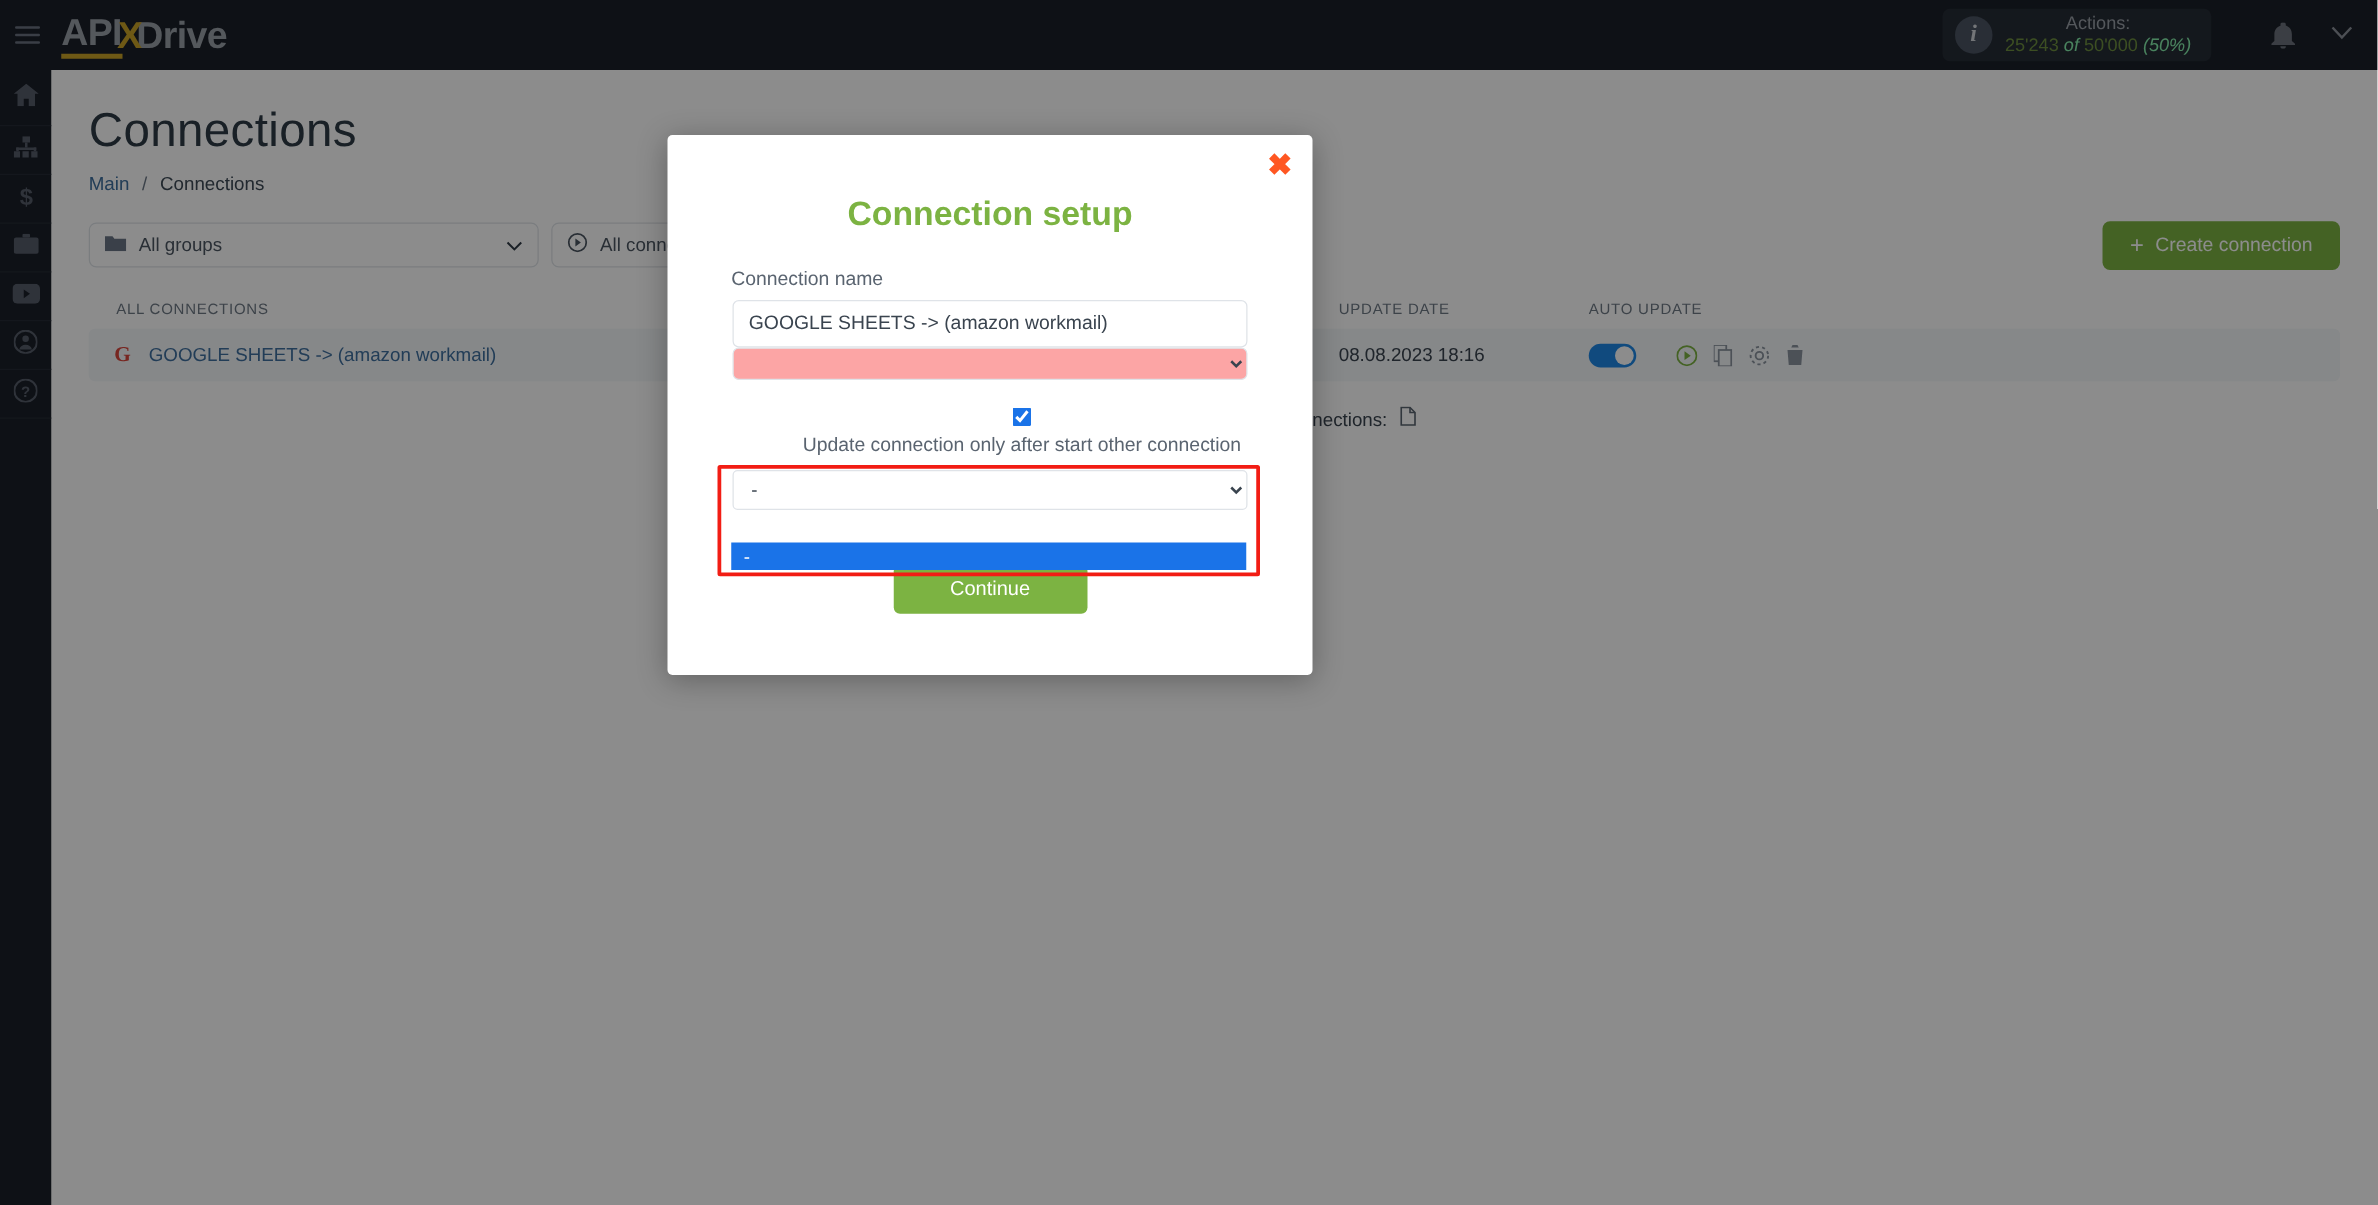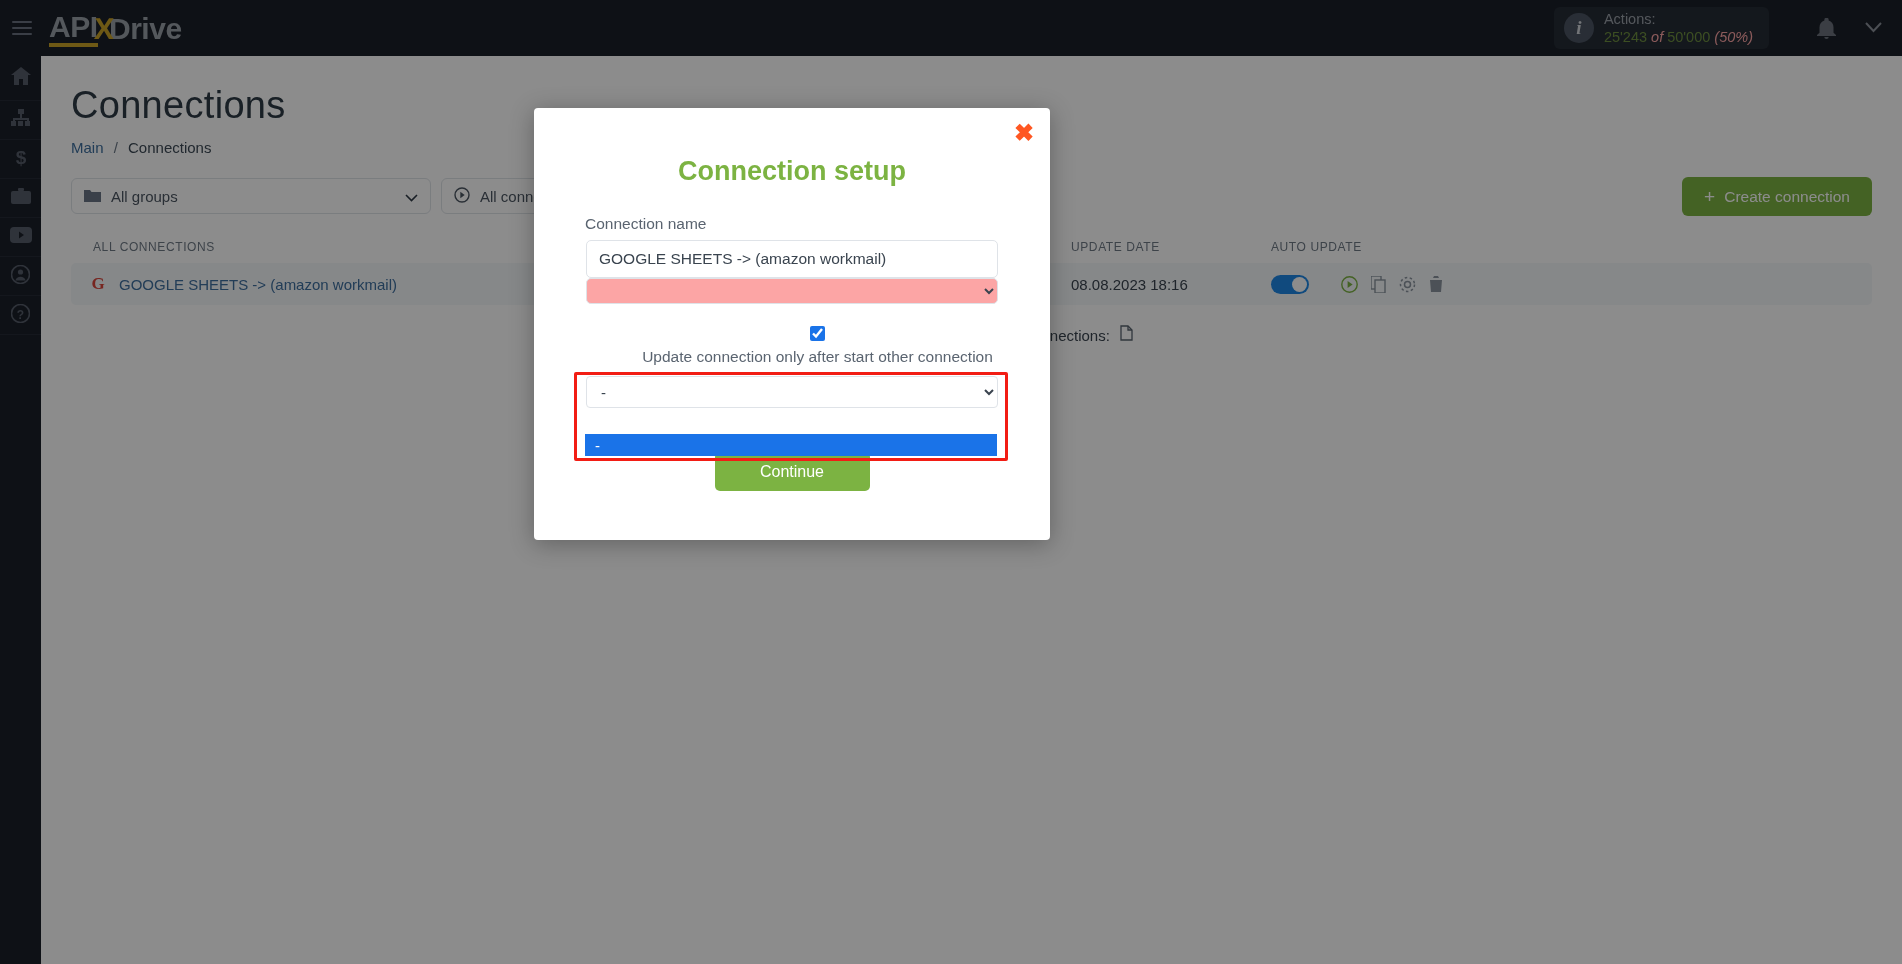--- a/index.html
+++ b/index.html
@@ -29,25 +29,25 @@
 
   .actions-box {
     background:#262c36; border-radius:6px; height:42px; display:flex; align-items:center;
     padding:0 16px 0 10px; gap:10px; margin-right:40px; cursor:pointer;
   }
   .info-circle {
     width:30px; height:30px; border-radius:50%; background:#4b5563; color:#d1d5db;
     display:flex; align-items:center; justify-content:center; font-size:19px;
     font-family:"Liberation Serif", serif; font-weight:bold; font-style:italic;
   }
-  .actions-text { line-height:1.25; }
+  .actions-text { line-height:1.25;text-align:center; }
   .actions-label { font-size:14.5px; color:#9aa0a8; }
   .actions-values { font-size:14.5px; color:#9aa0a8; }
   .actions-values .num { color:#6d8f3f; }
-  .actions-values .ital { font-style:italic; color:#fca5a5; }
+  .actions-values .ital { font-style:italic; color:#86efac; }
 
   .bell { width:34px; height:34px; display:flex; align-items:center; justify-content:center; margin-right:22px; cursor:pointer; }
 
   .user-block { display:flex; align-items:center; gap:12px; margin-right:26px; cursor:pointer; }
   .avatar-circle {
     width:32px; height:32px; border-radius:50%; border:2px solid #7b818b; position:relative; overflow:hidden;
     display:flex; align-items:flex-start; justify-content:center;
   }
   .avatar-circle .head { width:11px; height:11px; border-radius:50%; background:#7b818b; margin-top:5px; }
   .avatar-circle .body { position:absolute; bottom:-7px; width:21px; height:14px; border-radius:50% 50% 0 0; background:#7b818b; }

